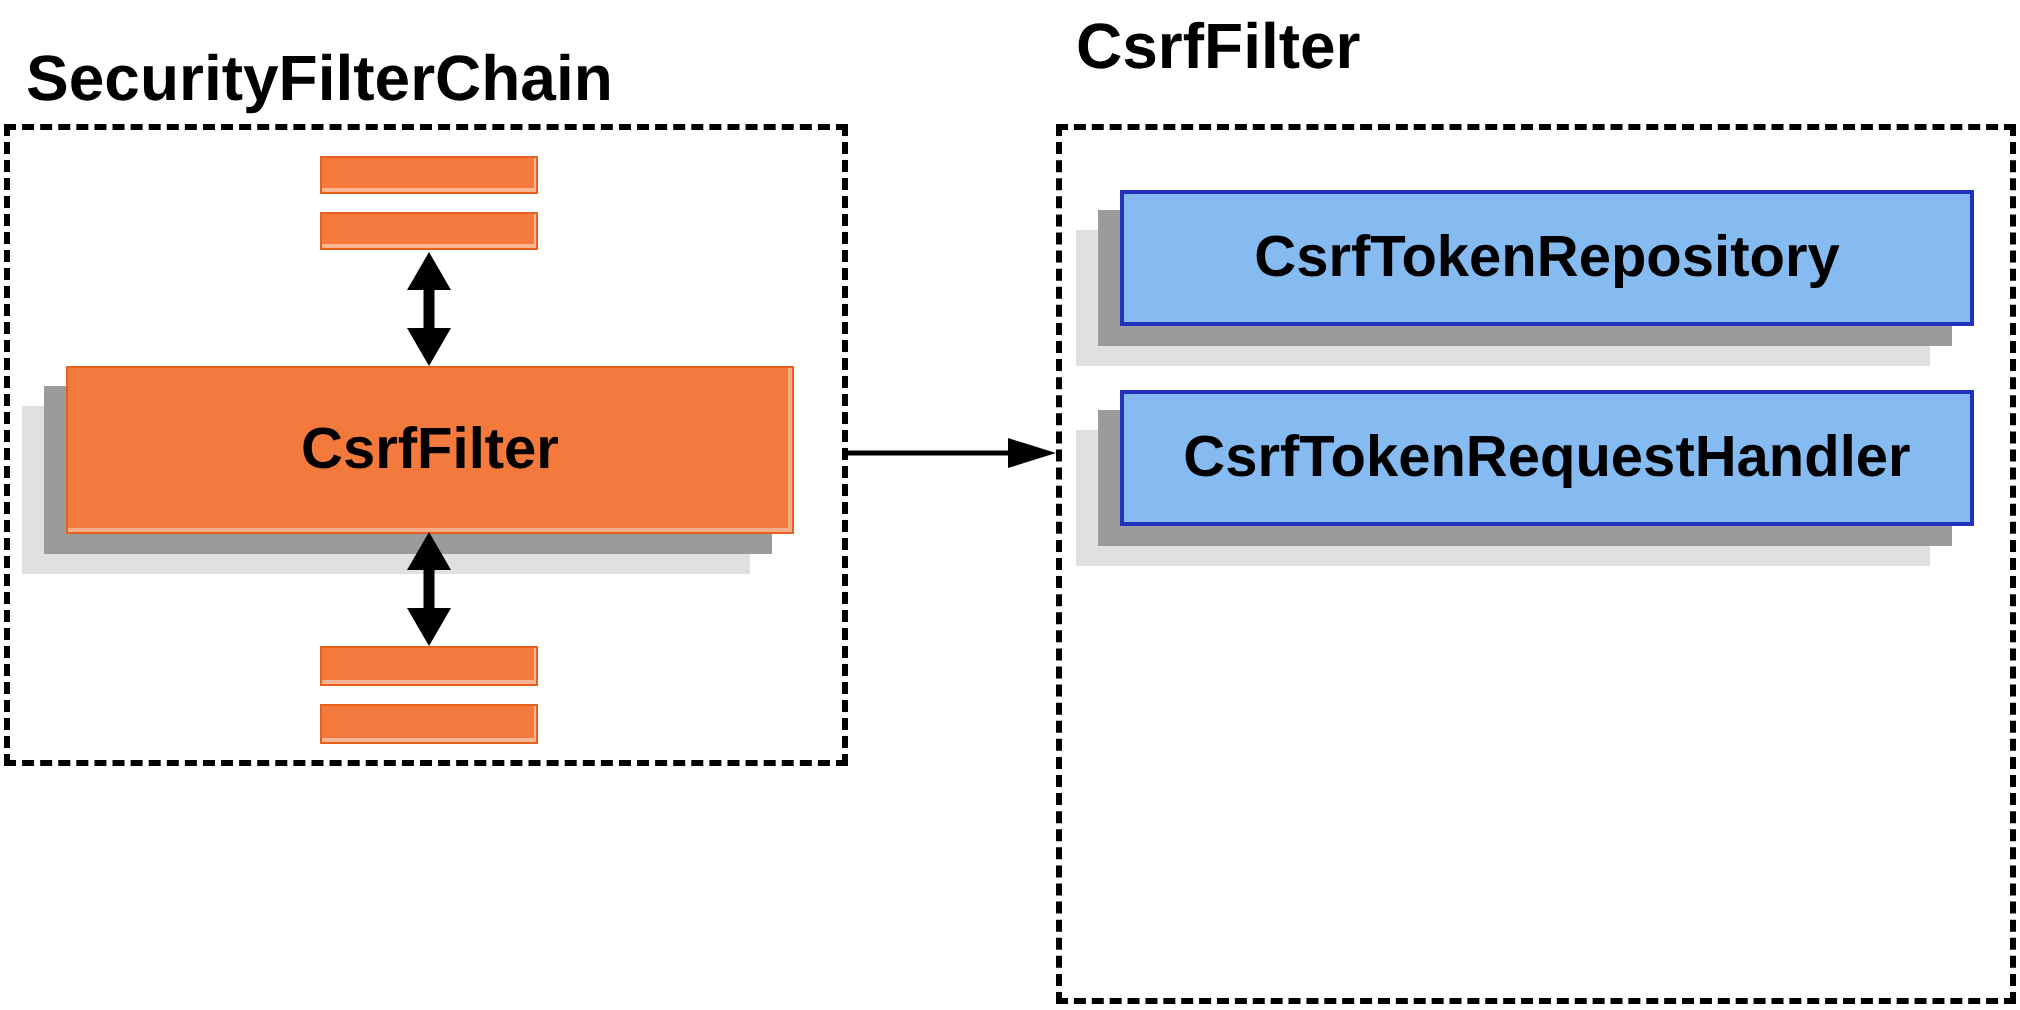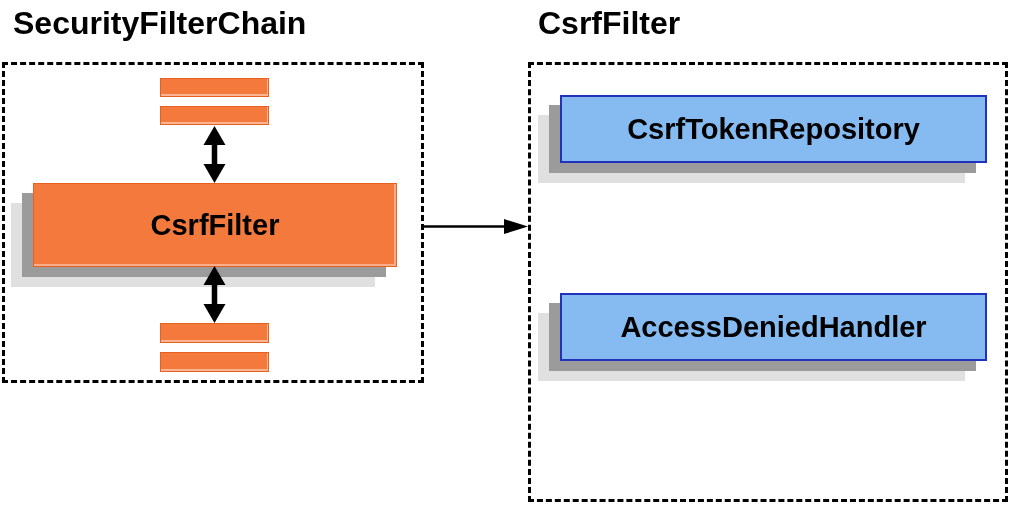--- a/index.html
+++ b/index.html
@@ -16,21 +16,21 @@
     overflow: hidden;
   }
   .group-title {
     position: absolute;
     font-size: 32px;
     font-weight: bold;
     color: #000000;
     line-height: 1.0;
     white-space: nowrap;
   }
-  .title-left { left: 13px; top: 7px; }
+  .title-left { left: 13px; top: 23px; }
   .title-right { left: 538px; top: 7px; }
 
   .dashed-container {
     position: absolute;
     border: 3px dashed #000000;
     background: transparent;
     box-sizing: border-box;
   }
   .container-left { left: 2px;   top: 62px; width: 422px; height: 321px; }
   .container-right{ left: 528px; top: 62px; width: 480px; height: 440px; }
@@ -132,17 +132,17 @@
   <div class="orange-bar bar-4"></div>
 
   <svg class="arrow-svg h-arrow" width="105" height="21" viewBox="0 0 105 21">
     <line x1="1" y1="10.5" x2="84" y2="10.5" stroke="#000000" stroke-width="2.5"></line>
     <polygon points="105,10.5 81,3 81,18" fill="#000000"></polygon>
   </svg>
 
   <div class="component-box box-1">
     <span class="box-label">CsrfTokenRepository</span>
   </div>
-  <div class="component-box box-3">
-    <span class="box-label">AccessDeniedHandler</span>
+  <div class="component-box box-2">
+    <span class="box-label">CsrfTokenRequestHandler</span>
   </div>
 
 </div>
 
 </body></html>

